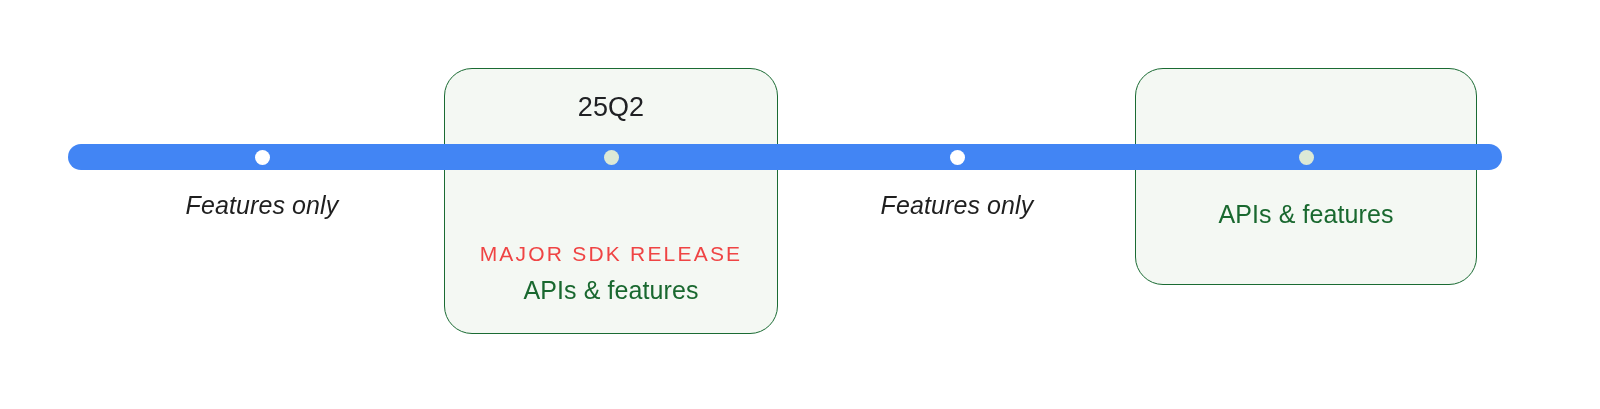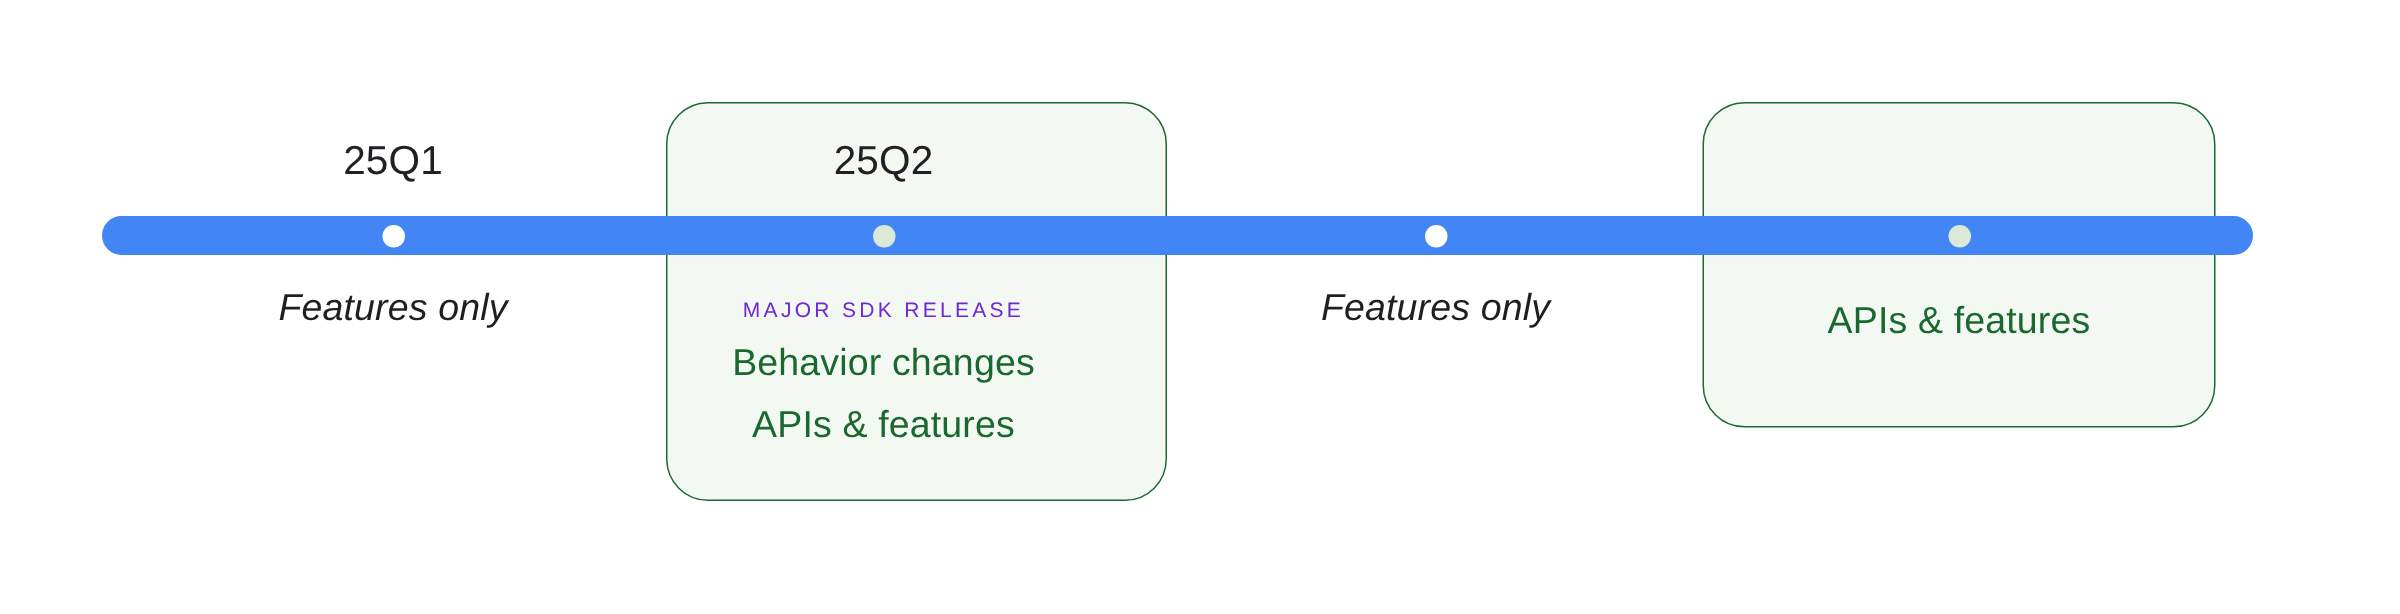--- a/index.html
+++ b/index.html
@@ -100,25 +100,26 @@
 
   .note-plain {
     font-size: 25px;
     line-height: 34px;
     font-style: italic;
     color: #1f1f1f;
     letter-spacing: 0.1px;
   }
 
   .release-kicker {
-    font-size: 14px;
+    font-size: 21px;
     line-height: 32px;
-    color: #6d28d9;
+    color: #ef4444;
     letter-spacing: 2.2px;
     padding-top: 2px;
+    margin-top: 48px;
   }
 
   .release-item {
     font-size: 25px;
     line-height: 41px;
     color: #19682f;
     letter-spacing: 0.1px;
   }
   .release-item:first-of-type { padding-top: 6px; }
 </style>
@@ -126,33 +127,31 @@
 <body>
 
 <div id="roadmap">
 
   <div class="milestone-card card-q2"></div>
   <div class="milestone-card card-q4"></div>
 
   <div class="timeline-bar"></div>
 
   <div class="quarter" style="left:92px;">
-    <div class="quarter-label">25Q1</div>
     <div class="node-dot dot-plain"></div>
     <div class="quarter-body">
       <div class="note-plain">Features only</div>
     </div>
   </div>
 
-  <div class="quarter" style="left:419px;">
+  <div class="quarter" style="left:441px;">
     <div class="quarter-label">25Q2</div>
     <div class="node-dot dot-release"></div>
     <div class="quarter-body">
       <div class="release-kicker">MAJOR SDK RELEASE</div>
-      <div class="release-item">Behavior changes</div>
       <div class="release-item">APIs &amp; features</div>
     </div>
   </div>
 
   <div class="quarter" style="left:787px;">
     <div class="node-dot dot-plain"></div>
     <div class="quarter-body">
       <div class="note-plain">Features only</div>
     </div>
   </div>

